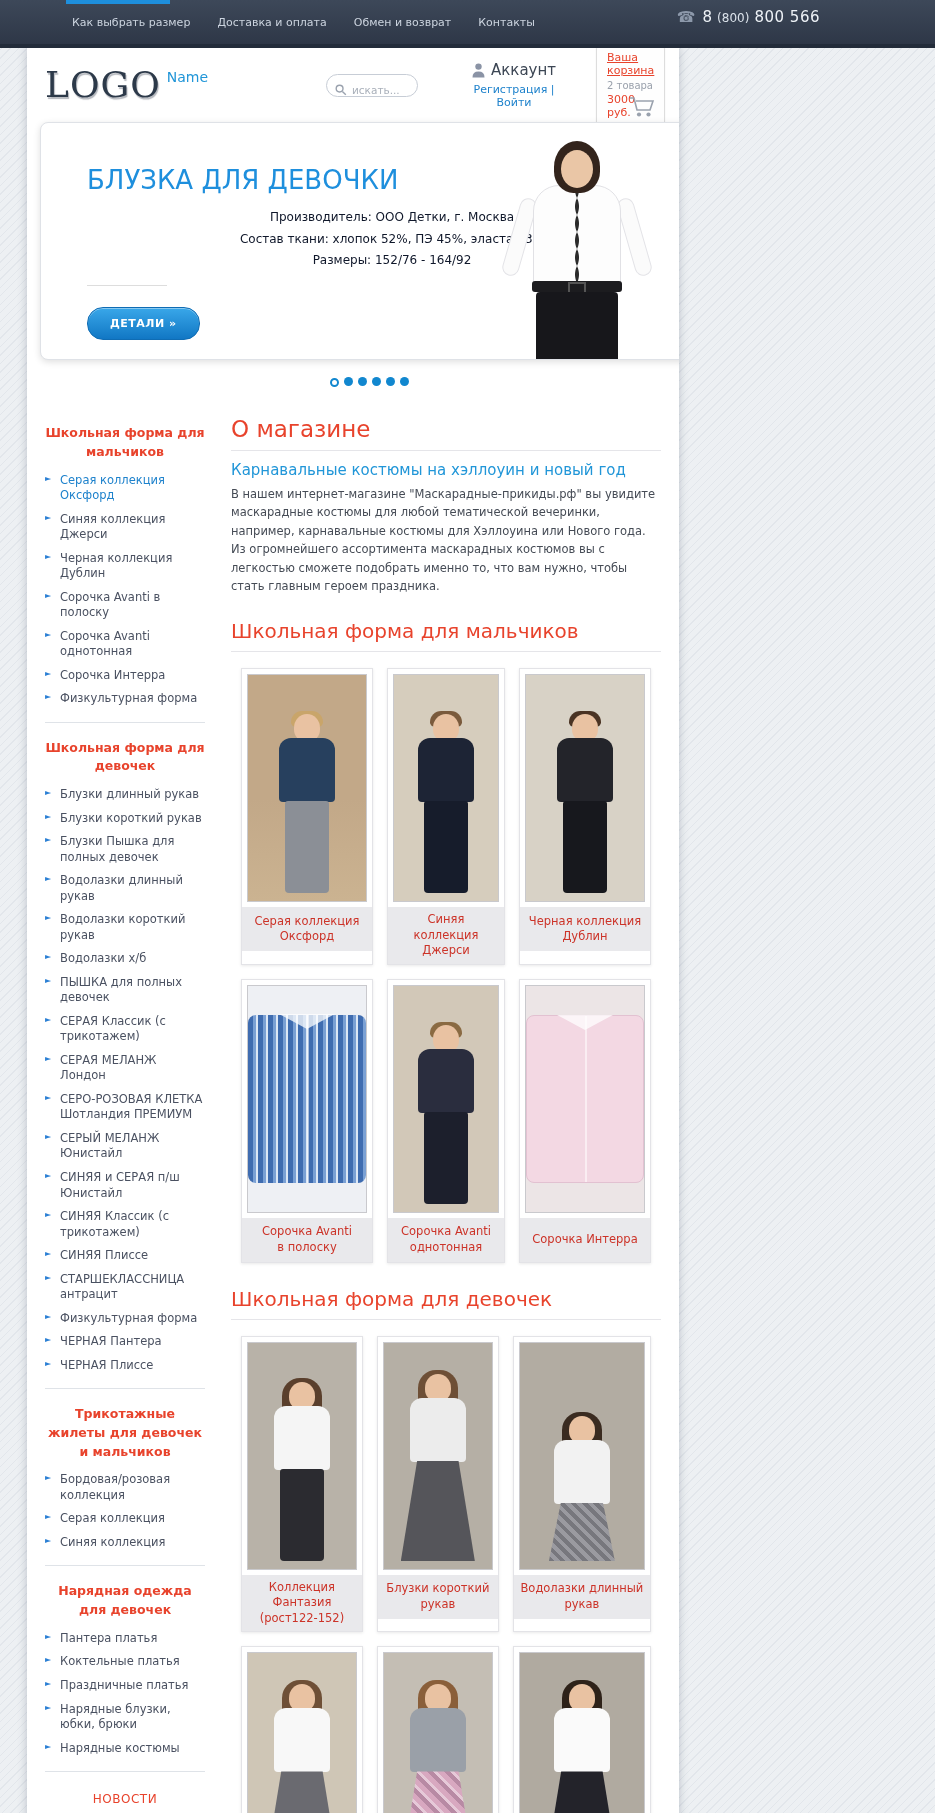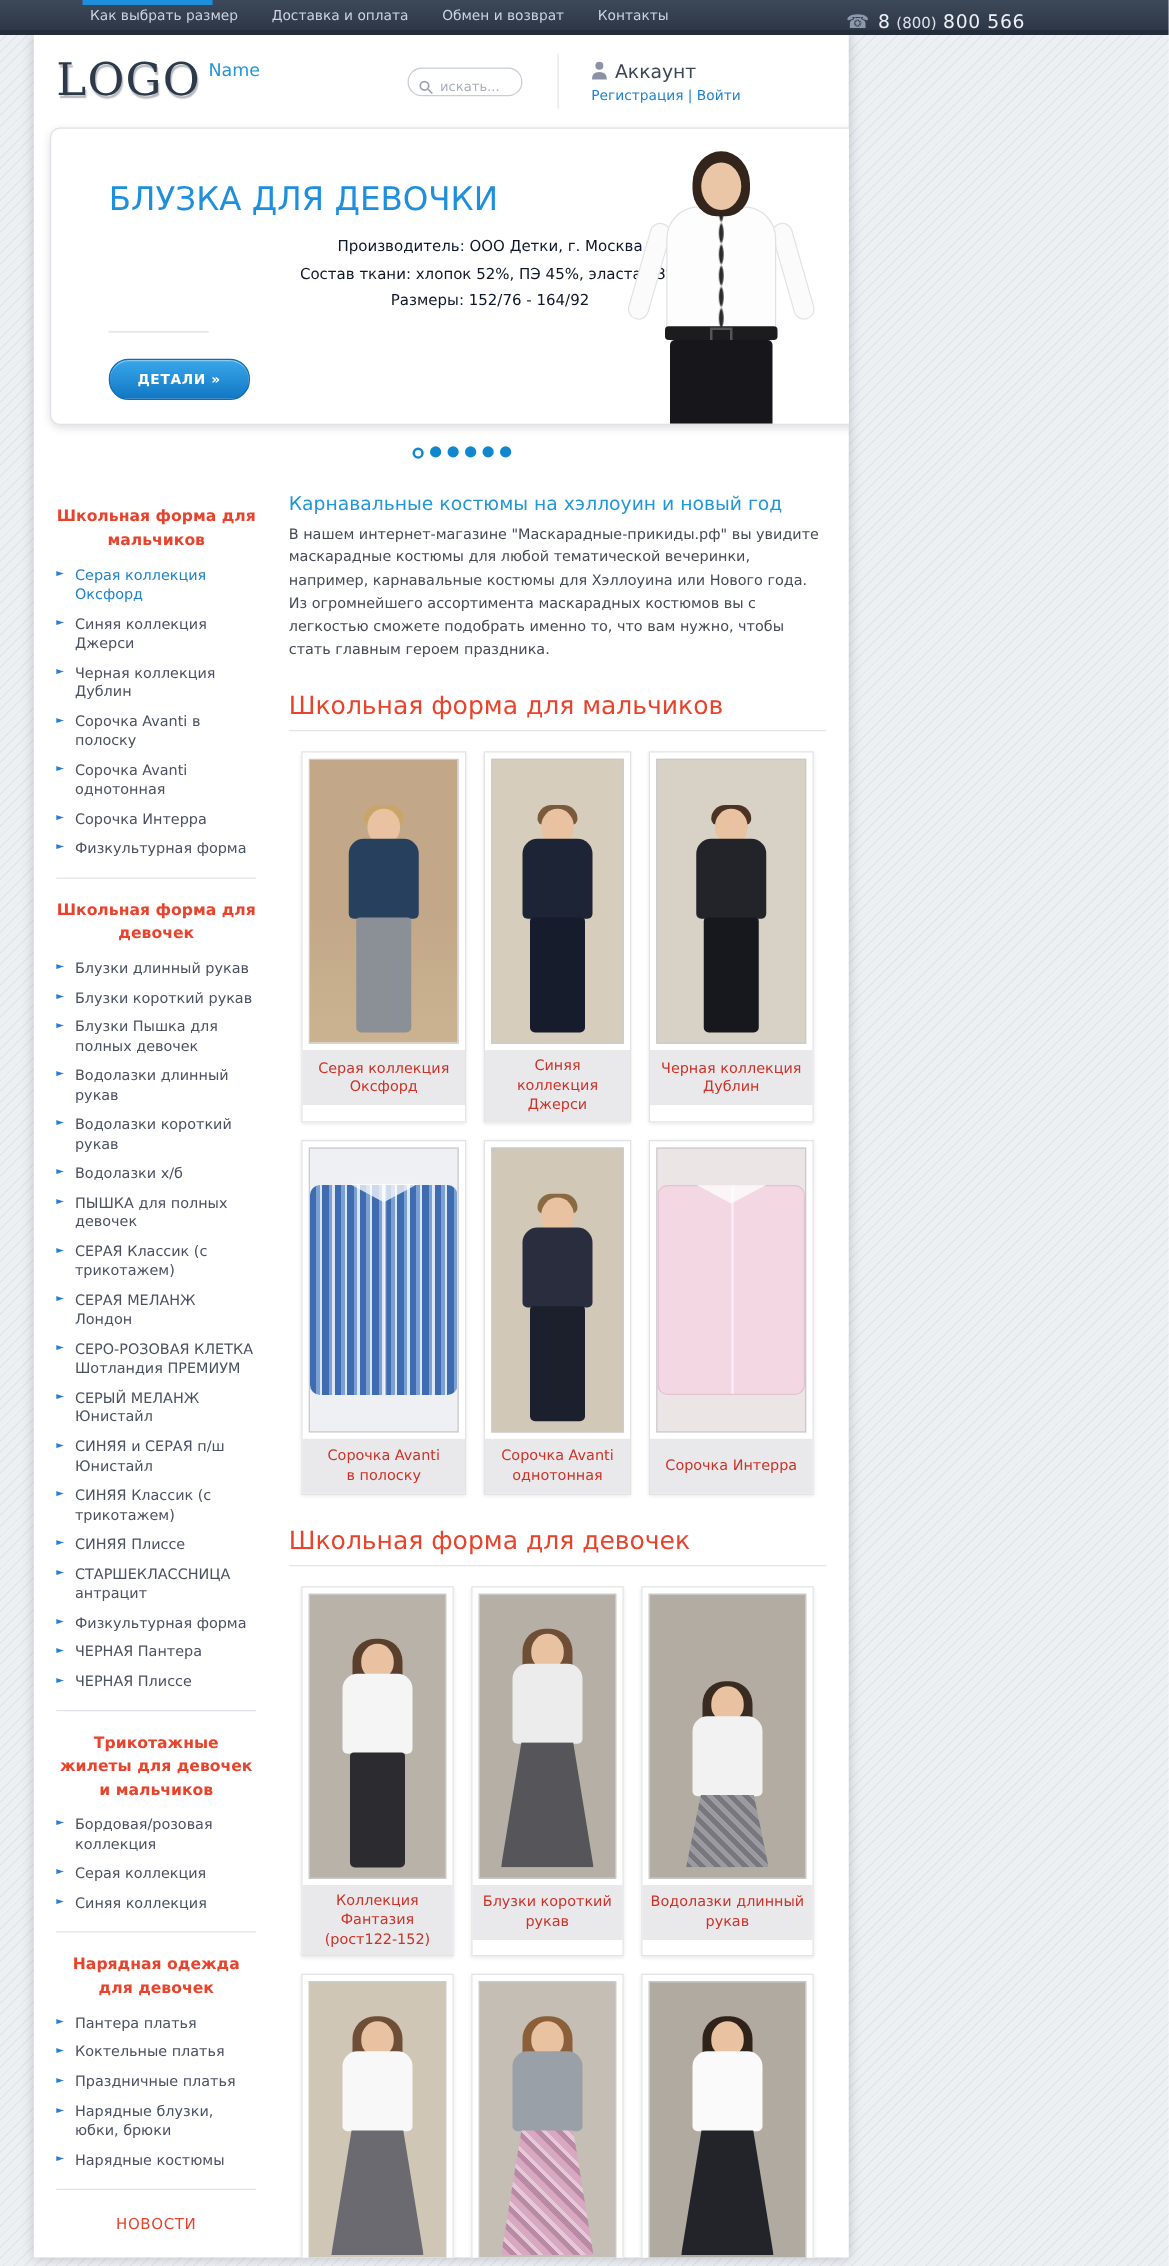--- a/index.html
+++ b/index.html
@@ -4,21 +4,21 @@
 <style>
   * { margin:0; padding:0; box-sizing:border-box; }
   html,body { width:935px; }
   body {
     height:1813px; overflow:hidden;
     font-family:"DejaVu Sans","Liberation Sans",sans-serif;
     background:repeating-linear-gradient(135deg,#edf0f3 0 5px,#e2e6eb 5px 6px);
   }
   
   .navbar {
-    position:relative; height:28px;
+    position:relative; height:48px;
     background:linear-gradient(#3d4859,#2e3747);
     border-bottom:4px solid #232c3a;
     display:flex; align-items:center; padding-left:72px;
   }
   .nav-active-bar { position:absolute; top:0; left:66px; width:104px; height:4px; background:#1e8fdd; }
   .nav-link { color:#ccd4df; font-size:11px; margin-right:27px; text-decoration:none; cursor:pointer; }
   .nav-phone { position:absolute; right:115px; top:7px; color:#eef2f7; display:flex; align-items:center; gap:7px; }
   .phone-glyph { color:#8d99ab; font-size:15px; }
   .ph-a { font-size:15px; } .ph-b { font-size:12px; color:#dbe2ea; } .ph-c { font-size:15px; letter-spacing:.5px; }
   
@@ -155,20 +155,30 @@
       <div class="account-top">
         <svg width="13" height="15" viewBox="0 0 13 15">
           <circle cx="6.5" cy="3.6" r="3.2" fill="#8a93a5"></circle>
           <path d="M0.5 14.5 Q0.5 8.6 6.5 8.6 Q12.5 8.6 12.5 14.5 Z" fill="#8a93a5"></path>
         </svg>
         <span>Аккаунт</span>
       </div>
       <div class="account-links">
         <span>Регистрация</span><span> | </span><span>Войти</span>
       </div>
+    </div>
+    <div class="cart-box">
+      <div class="cart-line1"><span class="pref">Ваша </span><span>корзина</span></div>
+      <div class="cart-items">2 товара</div>
+      <div class="cart-total">3000 руб.</div>
+      <svg class="cart-icon" width="28" height="24" viewBox="0 0 28 24">
+        <path d="M2 3 h4 l3 12 h13 l3-9 H8" fill="none" stroke="#9aa2ae" stroke-width="1.6"></path>
+        <circle cx="11" cy="19.5" r="2.1" fill="#9aa2ae"></circle>
+        <circle cx="20.5" cy="19.5" r="2.1" fill="#9aa2ae"></circle>
+      </svg>
     </div>
   </div>
 
   <div class="hero">
     <div class="hero-title">БЛУЗКА ДЛЯ ДЕВОЧКИ</div>
     <div class="hero-line">Производитель: ООО Детки, г. Москва</div>
     <div class="hero-line">Состав ткани: хлопок 52%, ПЭ 45%, эластан 3%</div>
     <div class="hero-line">Размеры: 152/76 - 164/92</div>
     <div class="hero-sep"></div>
     <div class="details-btn">ДЕТАЛИ »</div>
@@ -233,20 +243,21 @@
       <div class="s-item"><span class="arr"></span><span>Праздничные платья</span></div>
       <div class="s-item"><span class="arr"></span><span>Нарядные блузки, юбки, брюки</span></div>
       <div class="s-item"><span class="arr"></span><span>Нарядные костюмы</span></div>
       <div class="sb-divider"></div>
 
       <div class="news-h">НОВОСТИ</div>
 
     </div>
 
     <div class="main">
+      <div class="about-title">О магазине</div>
       <div class="promo-title">Карнавальные костюмы на хэллоуин и новый год</div>
       <div class="promo-text">В нашем интернет-магазине "Маскарадные-прикиды.рф" вы увидите маскарадные костюмы для любой тематической вечеринки, например, карнавальные костюмы для Хэллоуина или Нового года. Из огромнейшего ассортимента маскарадных костюмов вы с легкостью сможете подобрать именно то, что вам нужно, чтобы стать главным героем праздника.</div>
 
       <div class="section-title">Школьная форма для мальчиков</div>
       <div class="grid">
         <div class="card">
           <div class="photo p1">
               <div class="fig boy">
                 <div class="f-hair"></div>
                 <div class="f-head"></div>

